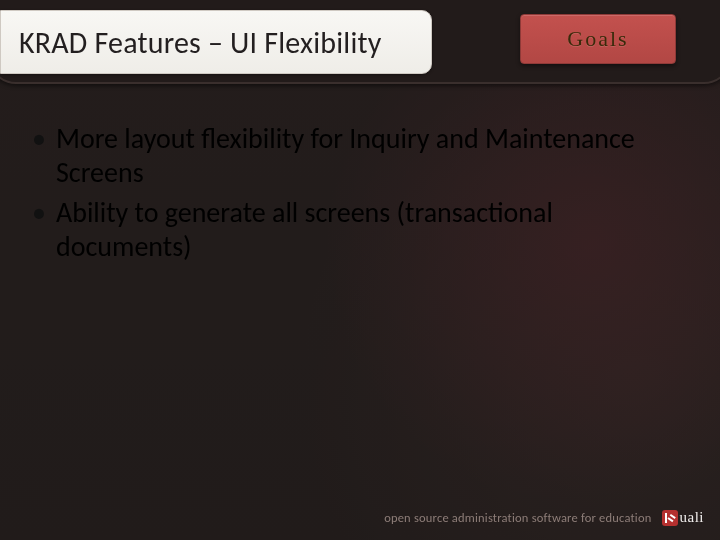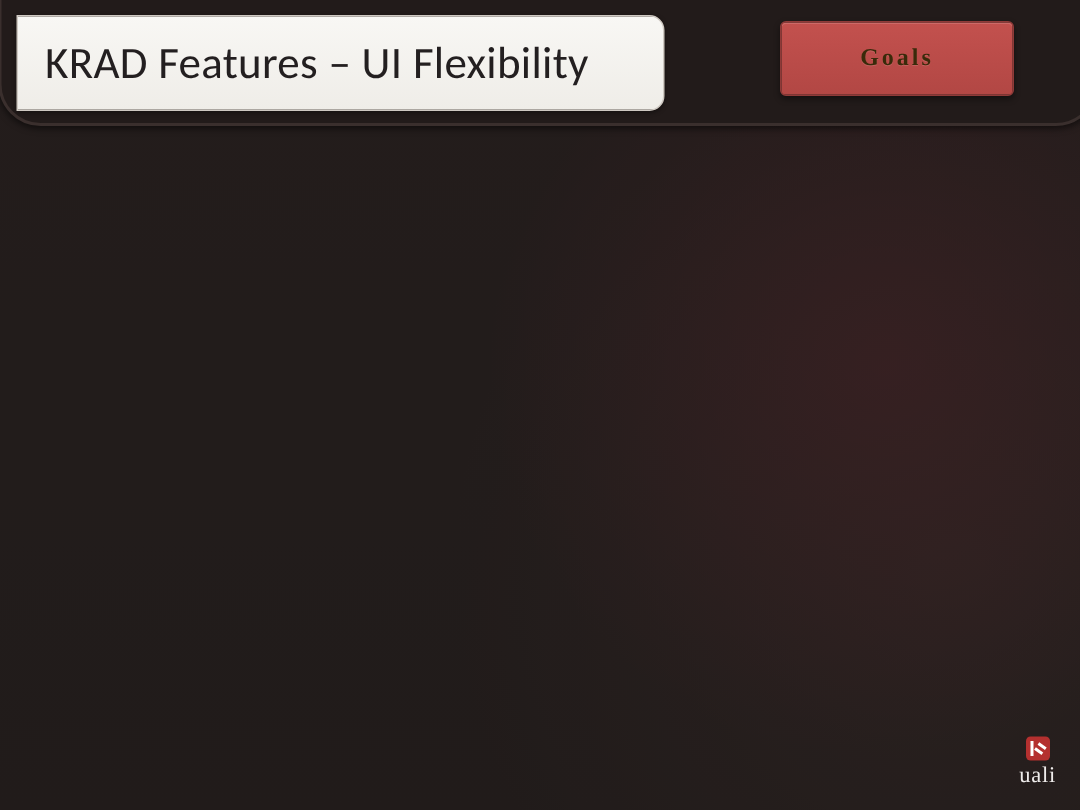--- a/index.html
+++ b/index.html
@@ -16,21 +16,21 @@
     background:
       radial-gradient(circle at 82% 45%, rgba(120,40,50,0.45) 0%, rgba(40,25,25,0) 40%),
       radial-gradient(circle at 88% 70%, rgba(90,60,55,0.35) 0%, rgba(40,25,25,0) 45%),
       linear-gradient(180deg, #2d201e 0%, #281d1b 100%);
     filter: brightness(0.55) contrast(0.9);
     z-index: 0;
   }
 
   
   .header-wrap {
-    position: absolute; top: 0; left: 11px; right: 0; height: 96px;
+    position: absolute; top: 0; left: 0; right: 0; height: 96px;
     z-index: 2;
   }
   .header-rounded {
     position: absolute;
     left: -12px; right: -12px; top: -12px; height: 96px;
     background: #221b1a;
     border: 2px solid #3a2f2d;
     border-radius: 0 0 28px 28px;
     box-shadow: 0 2px 4px rgba(0,0,0,0.5);
   }
@@ -58,22 +58,22 @@
     right: 44px; top: 14px;
     width: 156px; height: 50px;
     background: linear-gradient(180deg, #c3514e 0%, #b24744 100%);
     border: 1px solid #8f3a38;
     border-radius: 4px;
     display: flex; align-items: center; justify-content: center;
     box-shadow: 0 2px 4px rgba(0,0,0,0.45), inset 0 1px 0 rgba(255,255,255,0.15);
   }
   .goals-plate span {
     font-family: Georgia, "Times New Roman", serif;
-    font-weight: bold;
-    font-size: 16px;
+    font-weight: normal;
+    font-size: 22px;
     letter-spacing: 2px;
     color: #3a2a0a;
     text-shadow: 0 1px 0 rgba(255,255,255,0.12);
   }
 
   
   .content {
     position: absolute;
     left: 28px; right: 28px; top: 122px;
     z-index: 1;
@@ -112,21 +112,21 @@
     bottom: 14px; right: 16px;
     display: flex; align-items: center; gap: 10px;
     z-index: 3;
   }
   .footer-text {
     font-size: 12.5px;
     color: #8d7d78;
     letter-spacing: 0.2px;
   }
   .logo {
-    display: flex; align-items: center; gap: 2px; flex-direction: column;
+    display: flex; align-items: center; gap: 2px;
   }
   .logo-mark {
     width: 16px; height: 16px;
     background: #b4302f;
     border-radius: 3px;
     position: relative;
   }
   .logo-mark::before {
     content: "";
     position: absolute;
@@ -161,21 +161,24 @@
   <div class="title-plate">
     <h1>KRAD Features – UI Flexibility</h1>
   </div>
   <div class="goals-plate">
     <span>Goals</span>
   </div>
 </div>
 
 <div class="content">
   <ul>
+    <li>More layout flexibility for Inquiry and Maintenance Screens</li>
+    <li>Ability to generate all screens (transactional documents)</li>
   </ul>
 </div>
 
 <div class="footer">
+  <span class="footer-text">open source administration software for education</span>
   <div class="logo">
     <div class="logo-mark"></div>
     <span class="logo-word">uali</span>
   </div>
 </div>
 
 </body></html>

